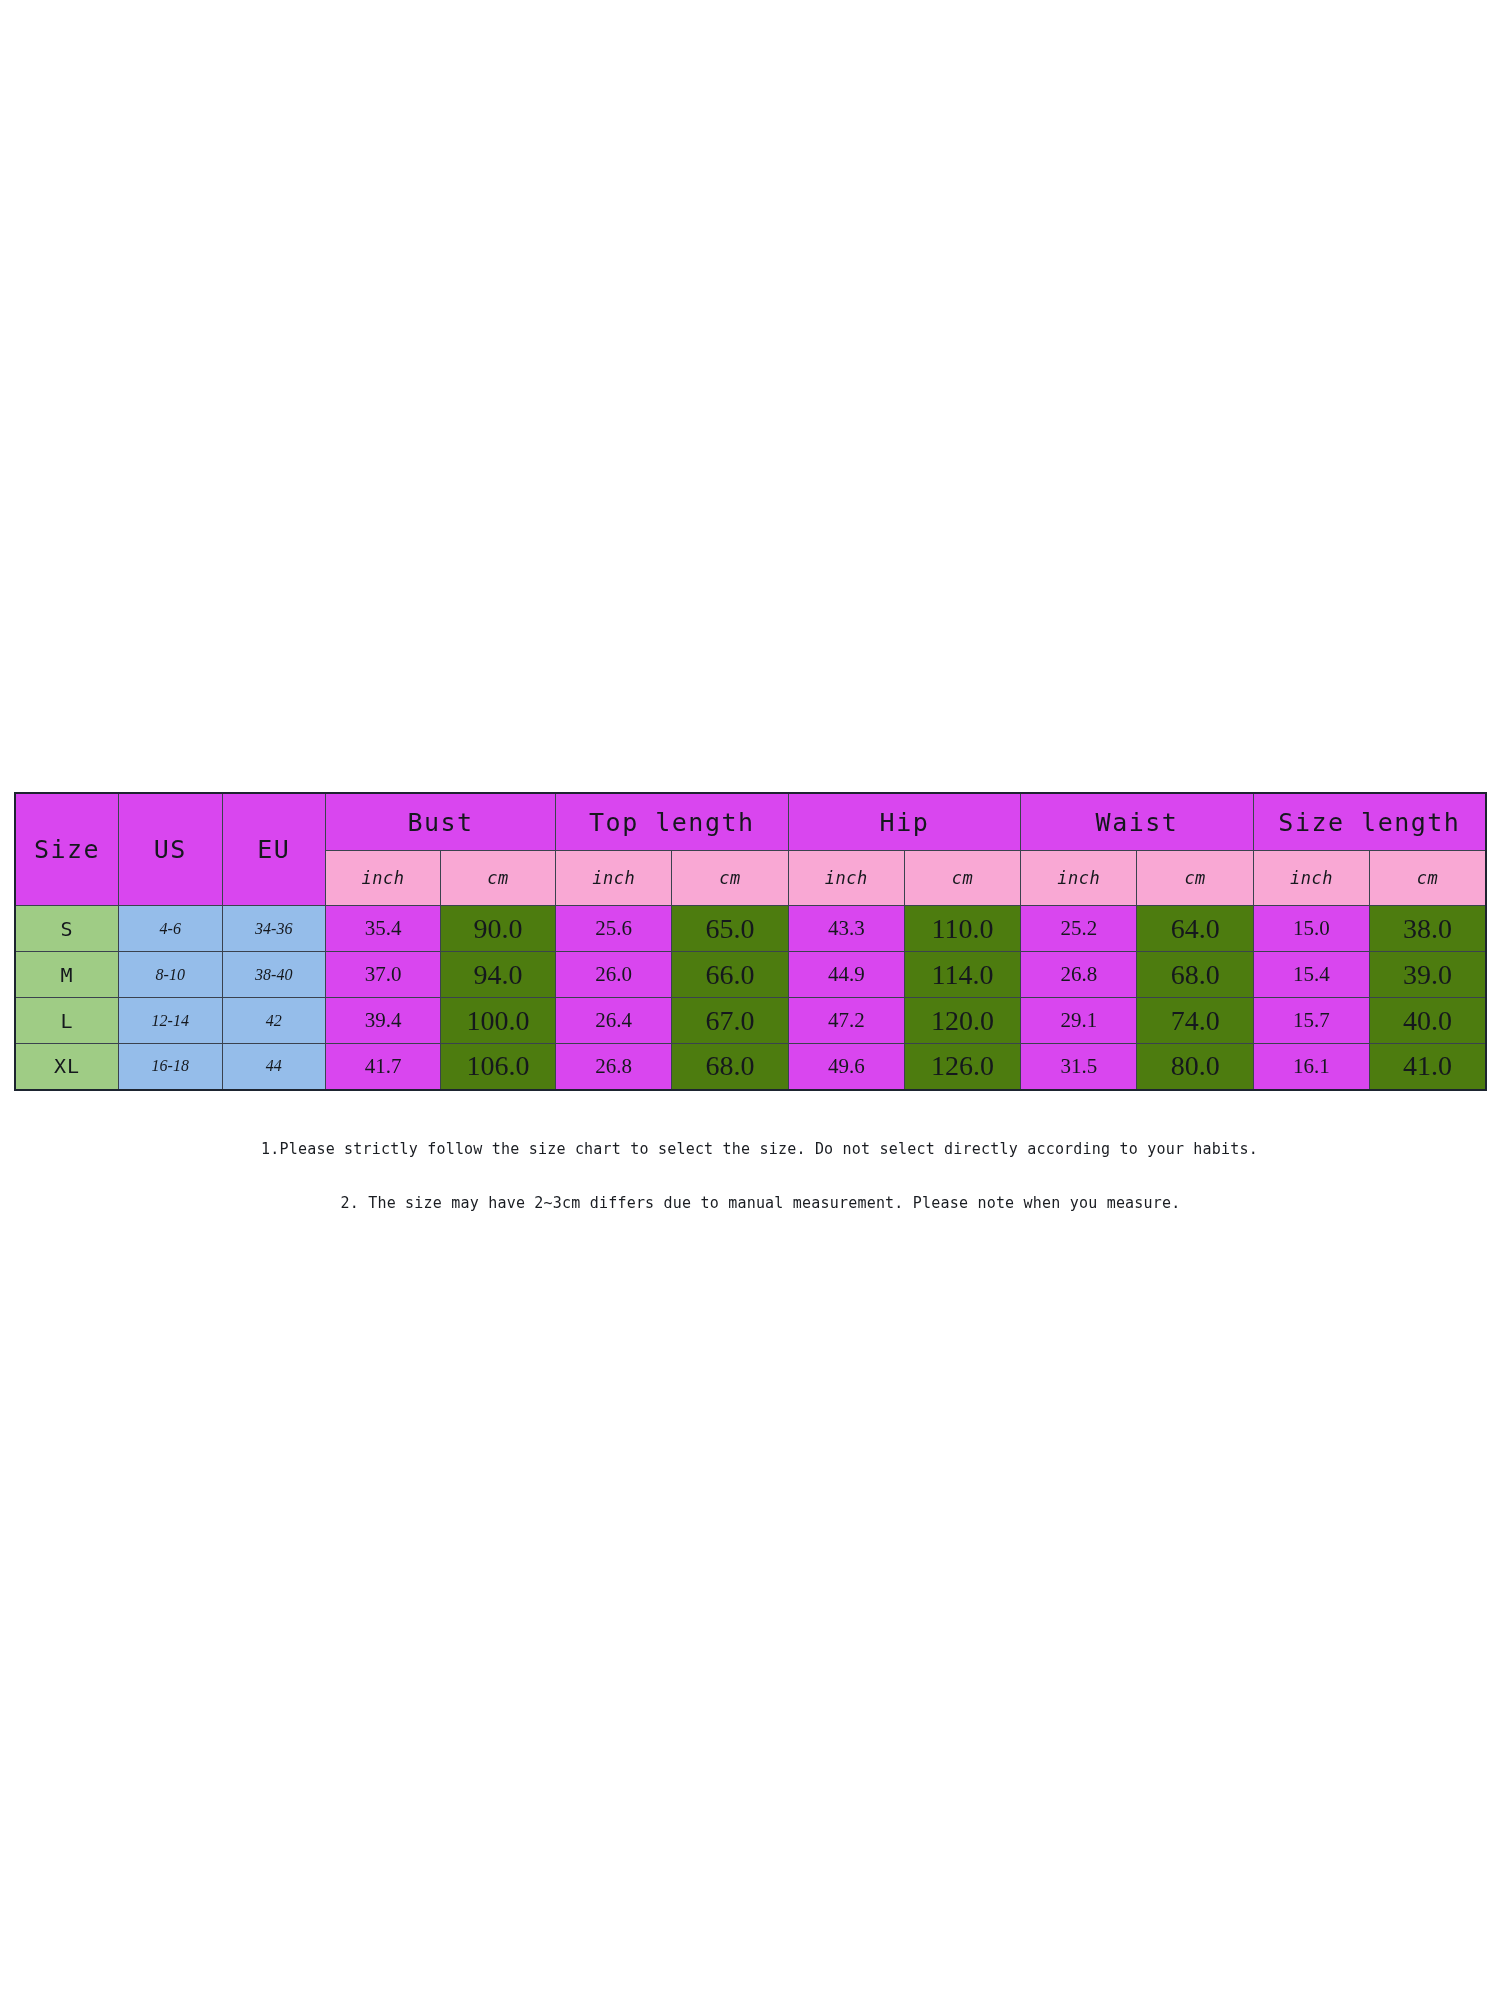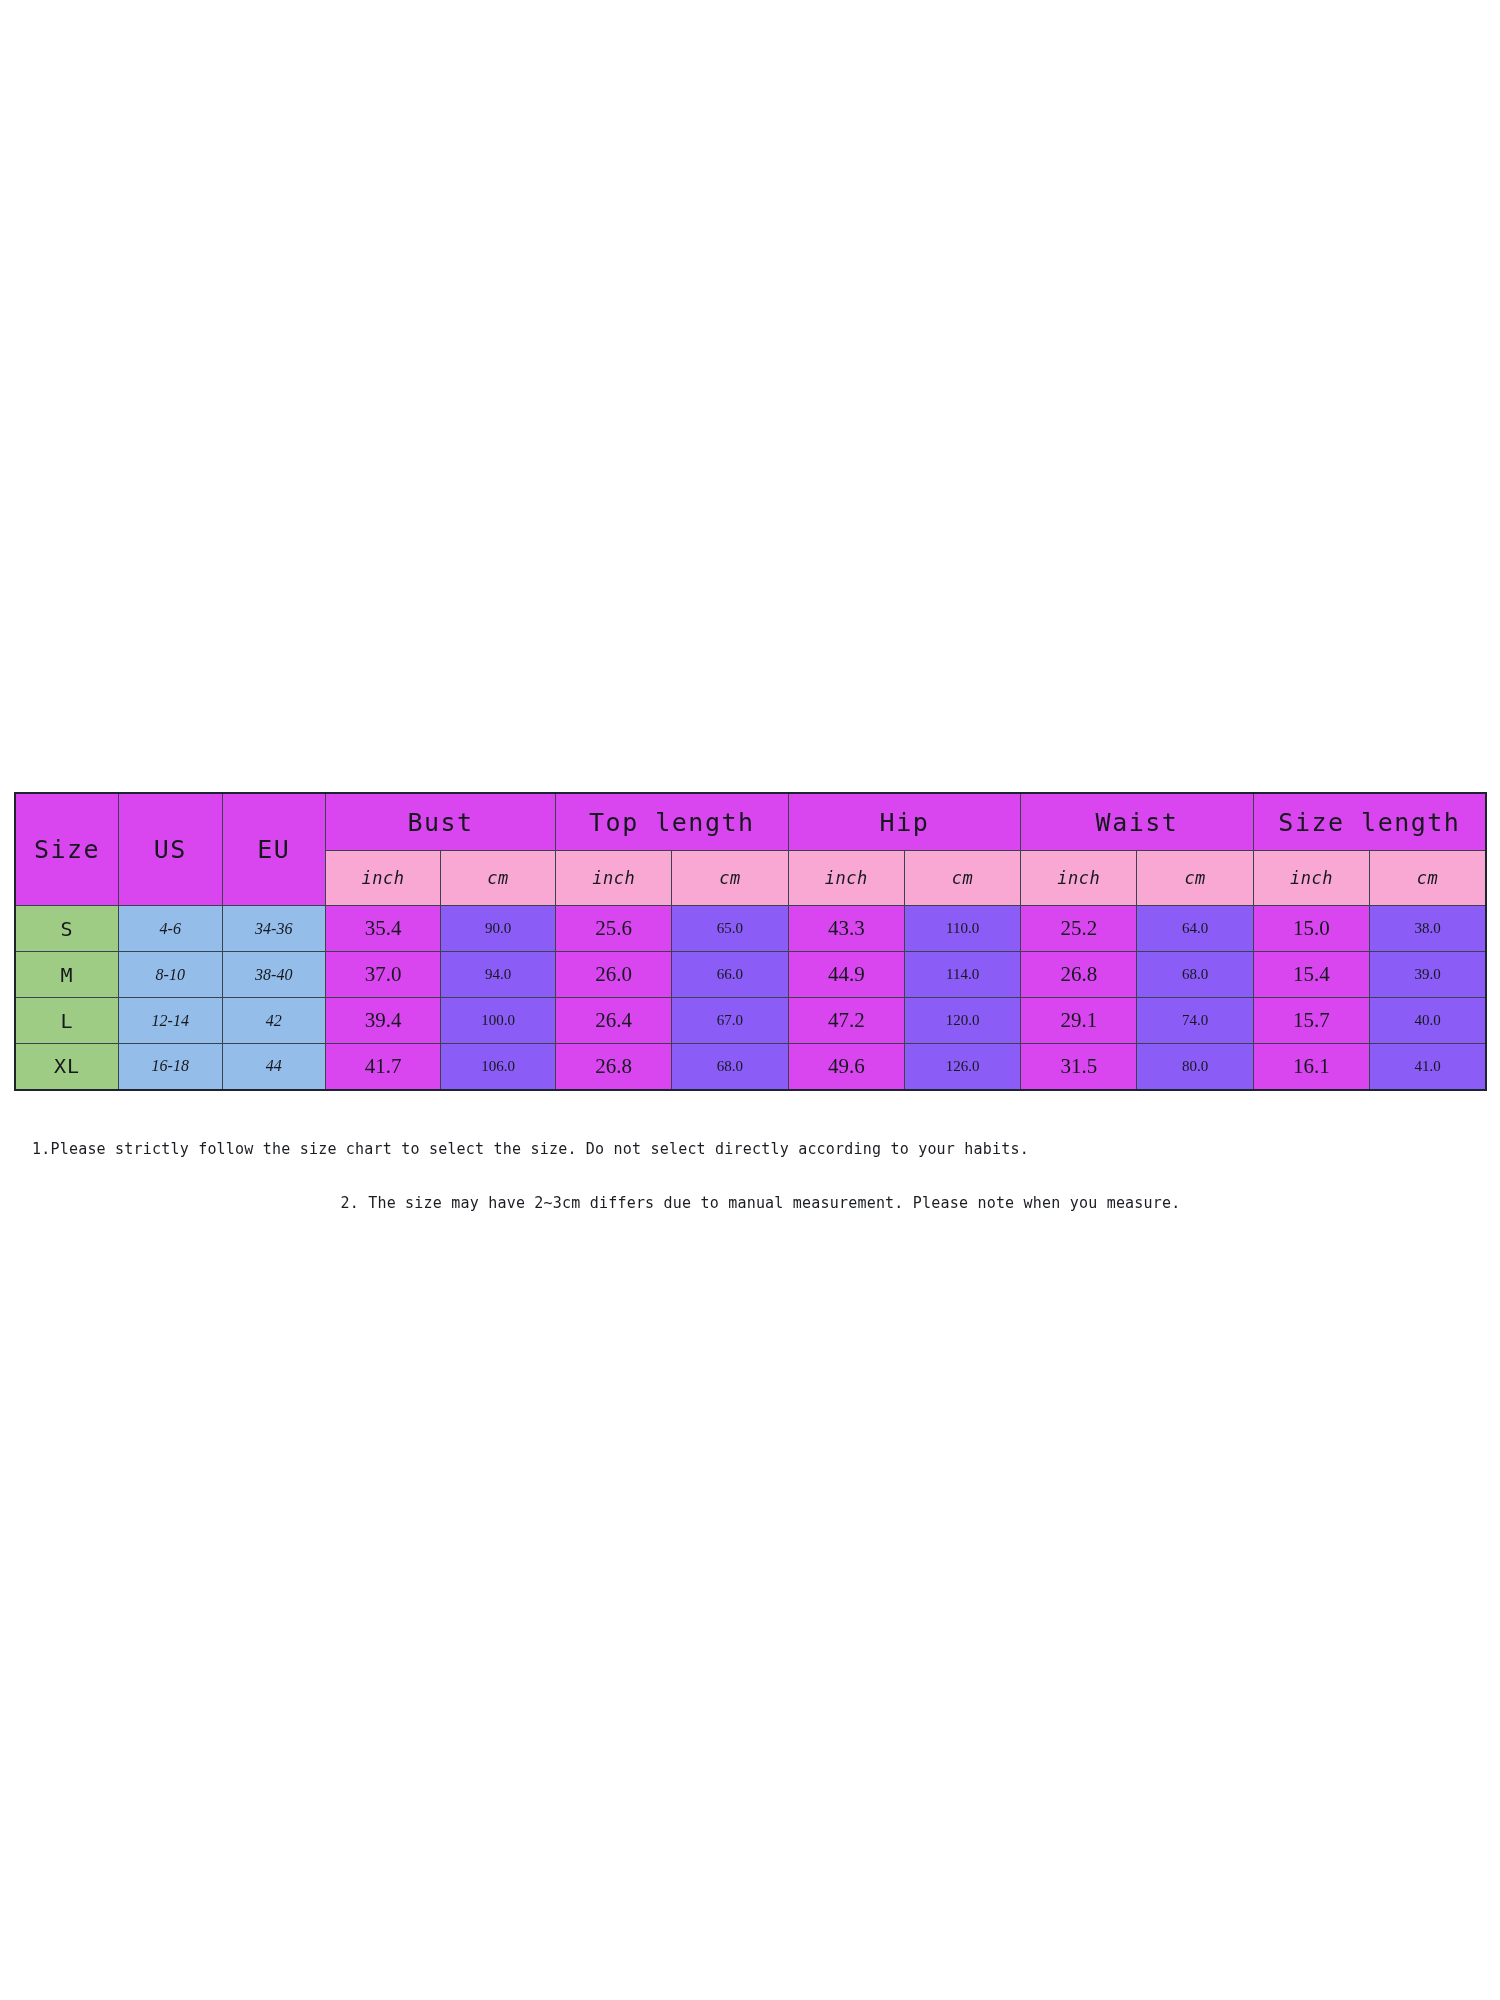--- a/index.html
+++ b/index.html
@@ -88,38 +88,39 @@
     font-style: italic;
     font-weight: bold;
     font-size: 16px;
   }
   .c-inch {
     background: #d946ef;
     font-family: "Liberation Serif", serif;
     font-size: 21px;
   }
   .c-cm {
-    background: #8b5cf6;
-    font-family: "Liberation Serif", serif;
-    font-size: 15px;
+    background: #4d7c0f;
+    font-family: "Liberation Serif", serif;
+    font-size: 28px;
     margin-top: 23px;
   }
 
   
   .notes {
     position: absolute;
     left: 14px;
     top: 1140px;
     width: 1473px;
     font-family: "DejaVu Sans Mono", "Liberation Mono", monospace;
     font-size: 15px;
     color: #1a1d22;
     letter-spacing: 0.2px;
   }
   .note-1 {
+    text-align: center;
     padding-left: 18px;
     white-space: nowrap;
   }
   .note-2 {
     text-align: center;
     padding-left: 20px;
     margin-top: 36px;
     white-space: nowrap;
   }
 </style>

